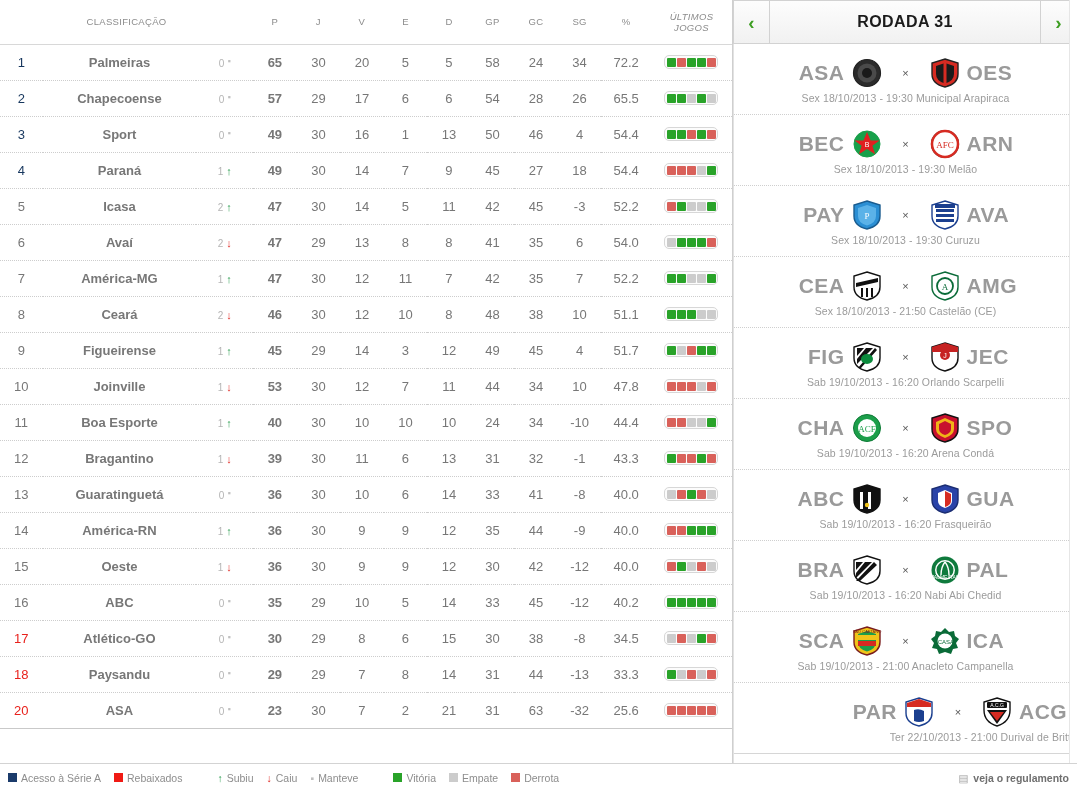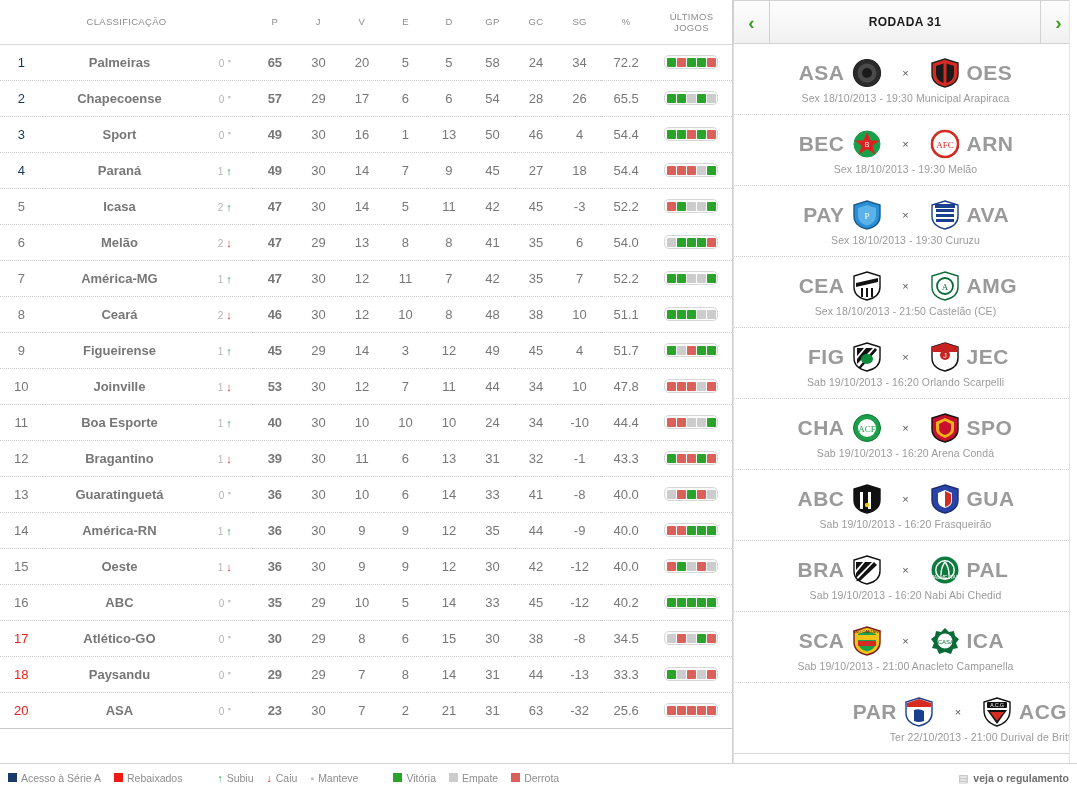--- a/index.html
+++ b/index.html
@@ -29,21 +29,21 @@
 
   table.standings thead th {
     font-size: 9.5px; font-weight: normal; color: #8c8c8c;
     letter-spacing: .3px;
     padding: 8px; height: 44px; vertical-align: middle;
     text-align: center;
     border-bottom: 1px solid #d8d8d8;
     background: #fff;
   }
   th.h-class { text-align: left; padding-left: 12px; }
-  th.h-form  { font-size: 8.5px; }
+  th.h-form  { font-size: 8.5px; font-style: italic; }
 
   col.c-pos   { width: 42px; }
   col.c-team  { width: 152px; }
   col.c-mov   { width: 56px; }
   col.c-num   { width: 43px; }
   col.c-pct   { width: 49px; }
   col.c-form  { width: 80px; }
 
   table.standings tbody td {
     height: 36px; padding: 0;
@@ -100,21 +100,21 @@
     border: 1px solid #d2d2d2;
     color: #3d9e22; font-size: 19px; font-weight: bold;
     cursor: pointer; line-height: 1;
   }
   .fix-arrow.left { border-right: none; }
   .fix-arrow.right { border-left: none; }
   .fix-title {
     flex: 1; display: flex; align-items: center; justify-content: center;
     background: linear-gradient(#fdfdfd,#f1f1f1);
     border: 1px solid #d2d2d2;
-    font-size: 12px; font-weight: bold; color: #1b1b1b;
+    font-size: 16px; font-weight: bold; color: #1b1b1b;
     letter-spacing: .4px;
   }
   .fix-list { flex: 1; border-left: 1px solid #e2e2e2; }
   .fix-row {
     height: 71px; border-bottom: 1px dotted #cfcfcf;
     display: flex; flex-direction: column;
     align-items: center; justify-content: center;
     padding-top: 3px;
   }
   .fix-row:last-child { border-bottom: 1px solid #d6d6d6; align-items: flex-end; }
@@ -292,21 +292,21 @@
               <td class="form"><span class="pill">
                   <i class="f-D"></i>
                   <i class="f-V"></i>
                   <i class="f-E"></i>
                   <i class="f-E"></i>
                   <i class="f-V"></i>
                 </span></td>
             </tr>
             <tr>
               <td class="pos ">6</td>
-              <td class="team">Melão</td>
+              <td class="team">Avaí</td>
               <td class="mov"><span class="mov-n">2</span><span class="mov-ic mov-down">↓</span></td>
               <td class="shaded pts">47</td>
               <td>29</td>
               <td class="shaded">13</td>
               <td>8</td>
               <td class="shaded">8</td>
               <td>41</td>
               <td class="shaded">35</td>
               <td>6</td>
               <td class="shaded">54.0</td>

